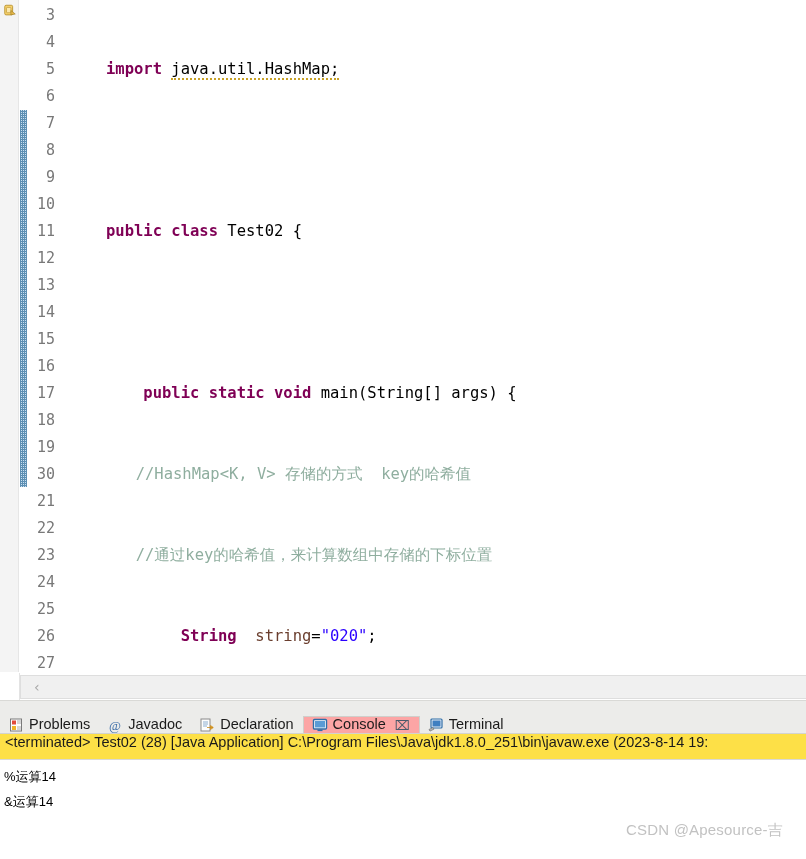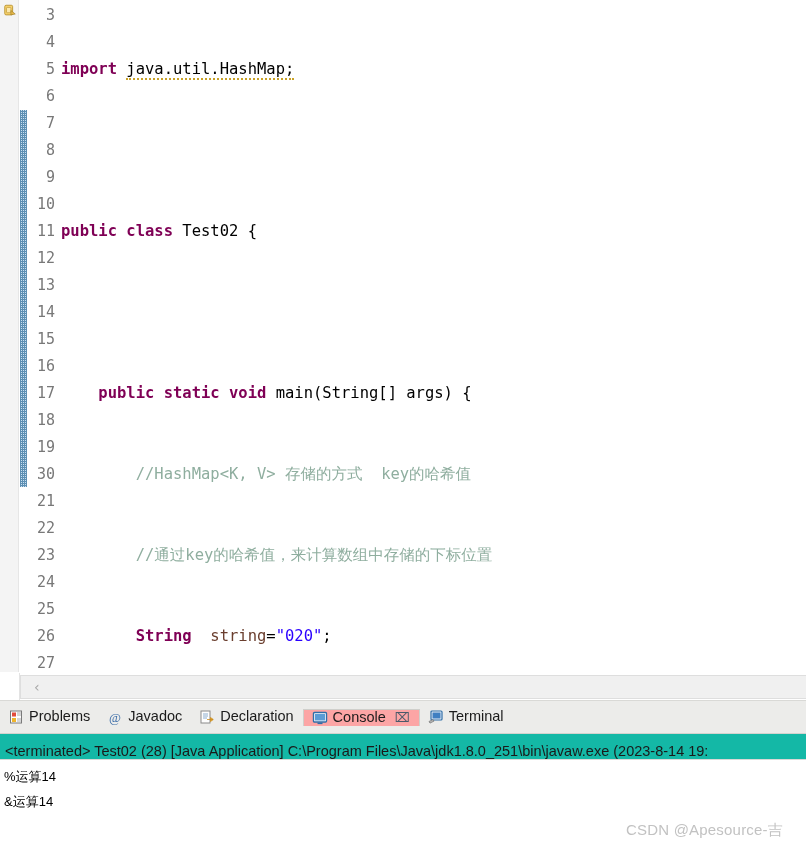--- a/index.html
+++ b/index.html
@@ -88,21 +88,21 @@
     overflow: hidden;
   }
   .code .ln {
     height: 27px;
     line-height: 27px;
     padding-left: 2px;
     position: relative;
   }
 
   
-  .kw      { color: #7f0055; font-weight: bold; }
+  .kw      { color: #7f0055; font-weight: bold; margin-left: 45px; }
   .cmt     { color: #8fae9f; margin-top: 28px; }
   .str     { color: #2a00ff; }
   .lvar    { color: #6a3e2e; }
   .plain   { color: #000000; }
   .squiggle {
     border-bottom: 2px dotted #c9a227;
     padding-bottom: 0px;
   }
 
   
@@ -139,21 +139,21 @@
     left: 0; top: 700px;
     width: 806px; height: 159px;
     background: #f5f5f4;
     border-top: 1px solid #d9d9d6;
   }
   .tabrow {
     position: relative;
     height: 33px;
     background: #ececea;
     display: flex;
-    align-items: center;
+    align-items: flex-end;
     border-bottom: 1px solid #d3d3cf;
   }
   .tab {
     display: flex;
     align-items: center;
     gap: 5px;
     padding: 0 9px 0 8px;
     font-size: 14.5px;
     color: #1b1b1b;
     position: relative;
@@ -170,24 +170,24 @@
   .tab-close {
     font-family: "DejaVu Sans", sans-serif;
     font-size: 13px;
     color: #4a5a6a;
     margin-left: 4px;
     line-height: 1;
   }
 
   .console-header {
     height: 26px;
-    background: #14b8a6;
+    background: #fde047;
     border-bottom: 1px solid #d9d9d6;
     display: flex;
-    align-items: flex-end;
+    align-items: flex-start;
     padding: 0 4px 0 5px;
     font-size: 14.5px;
     color: #1a1a1a;
     white-space: nowrap;
     overflow: hidden;
   }
   .console-out {
     background: #ffffff;
     height: 99px;
     padding: 4px 0 0 4px;

